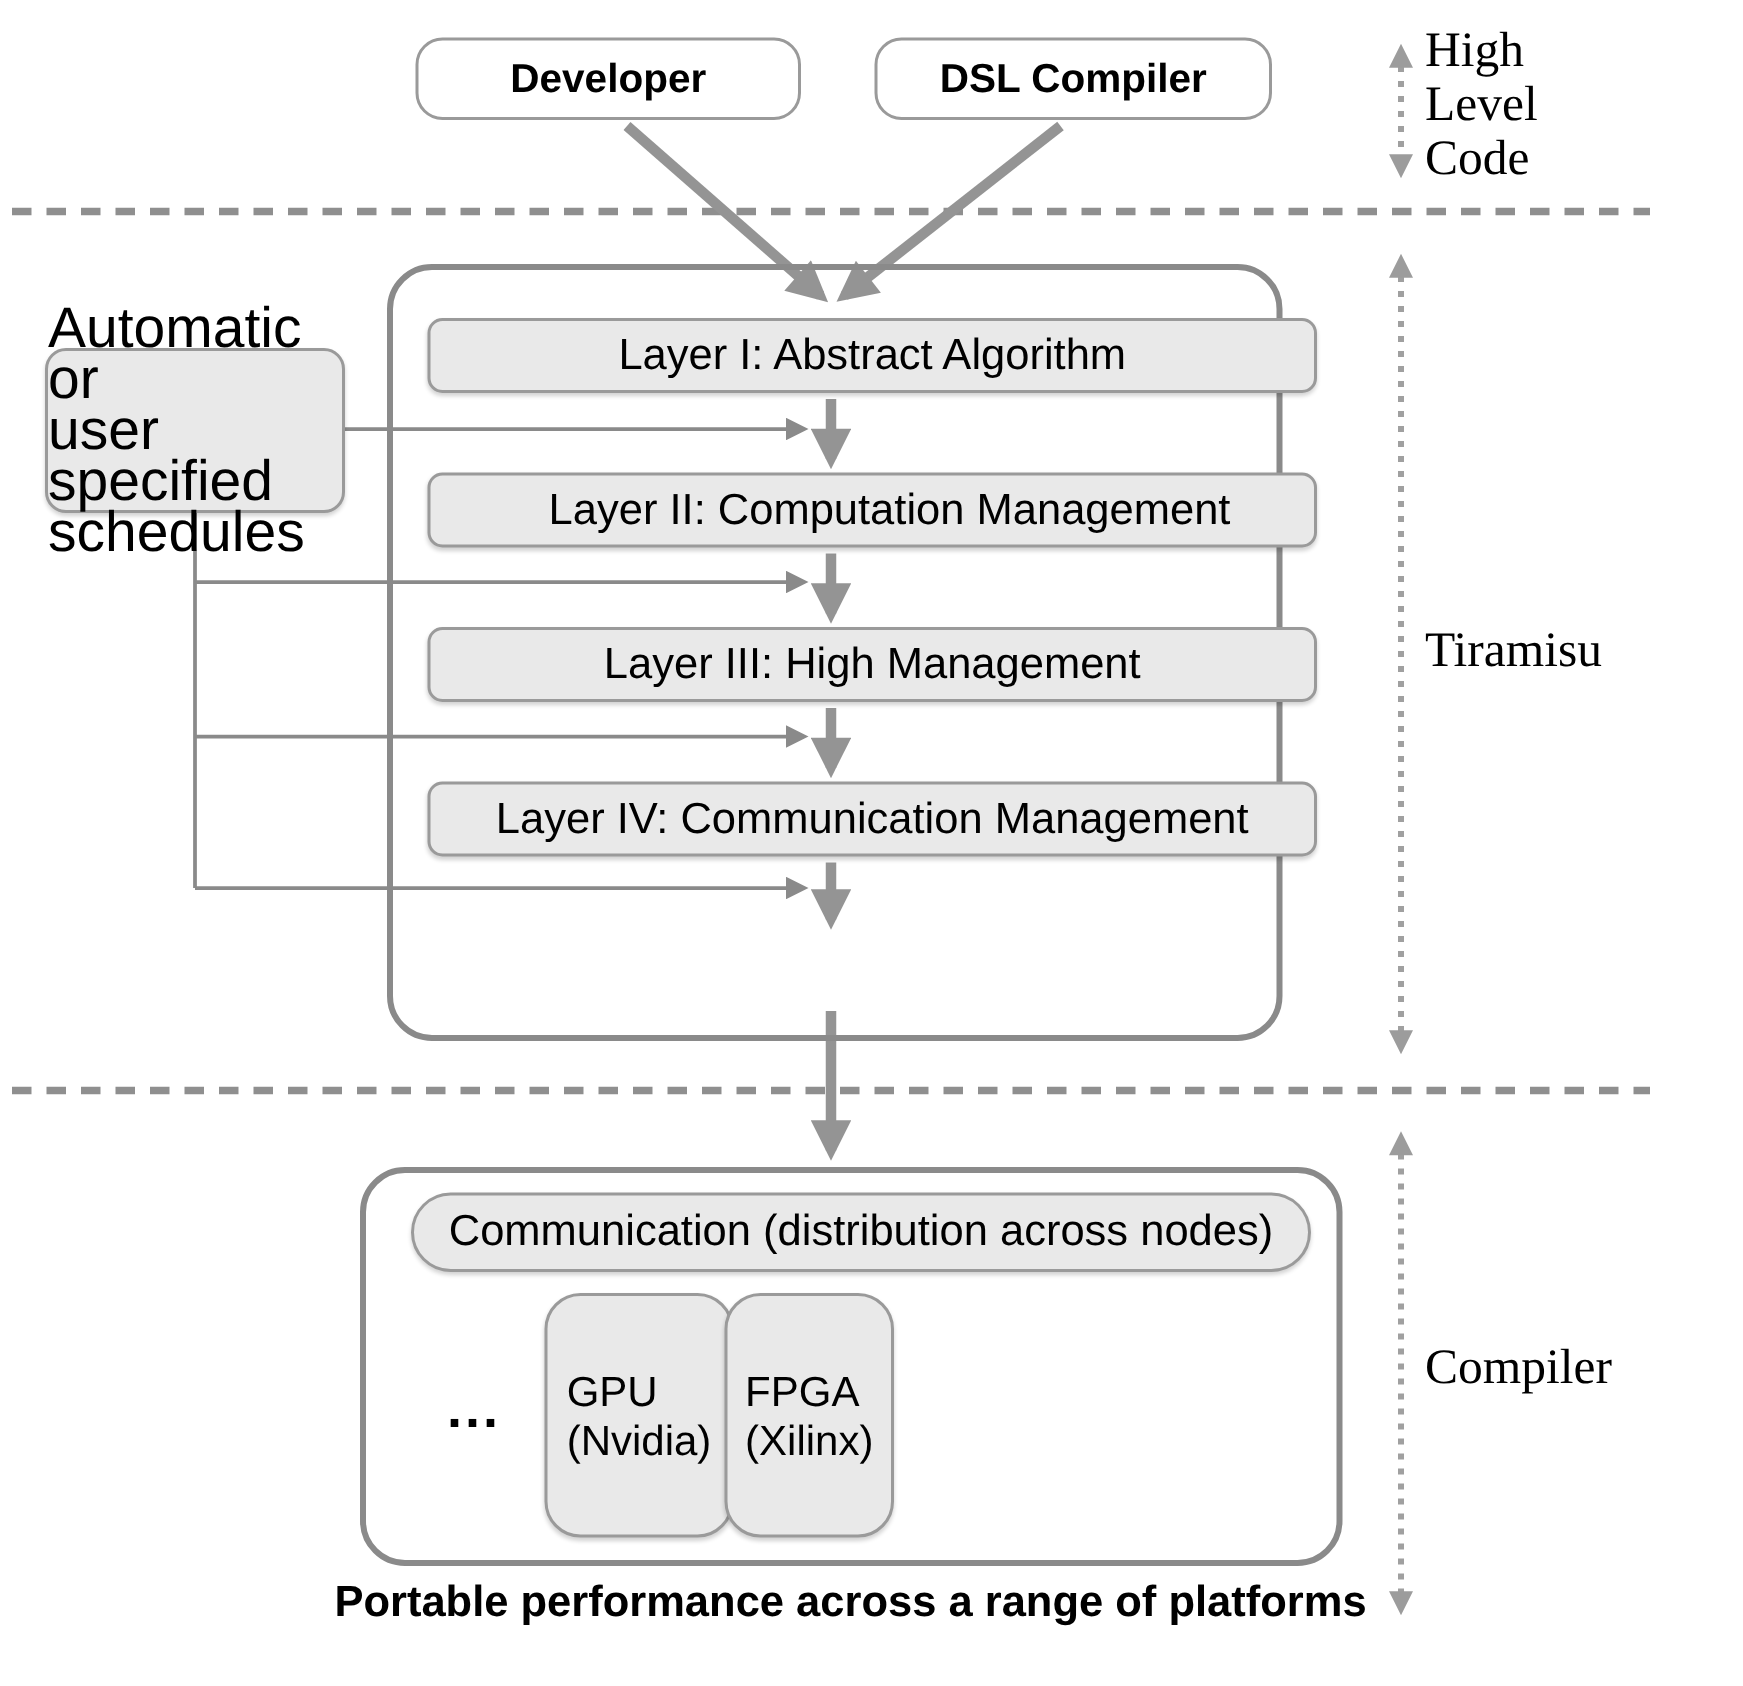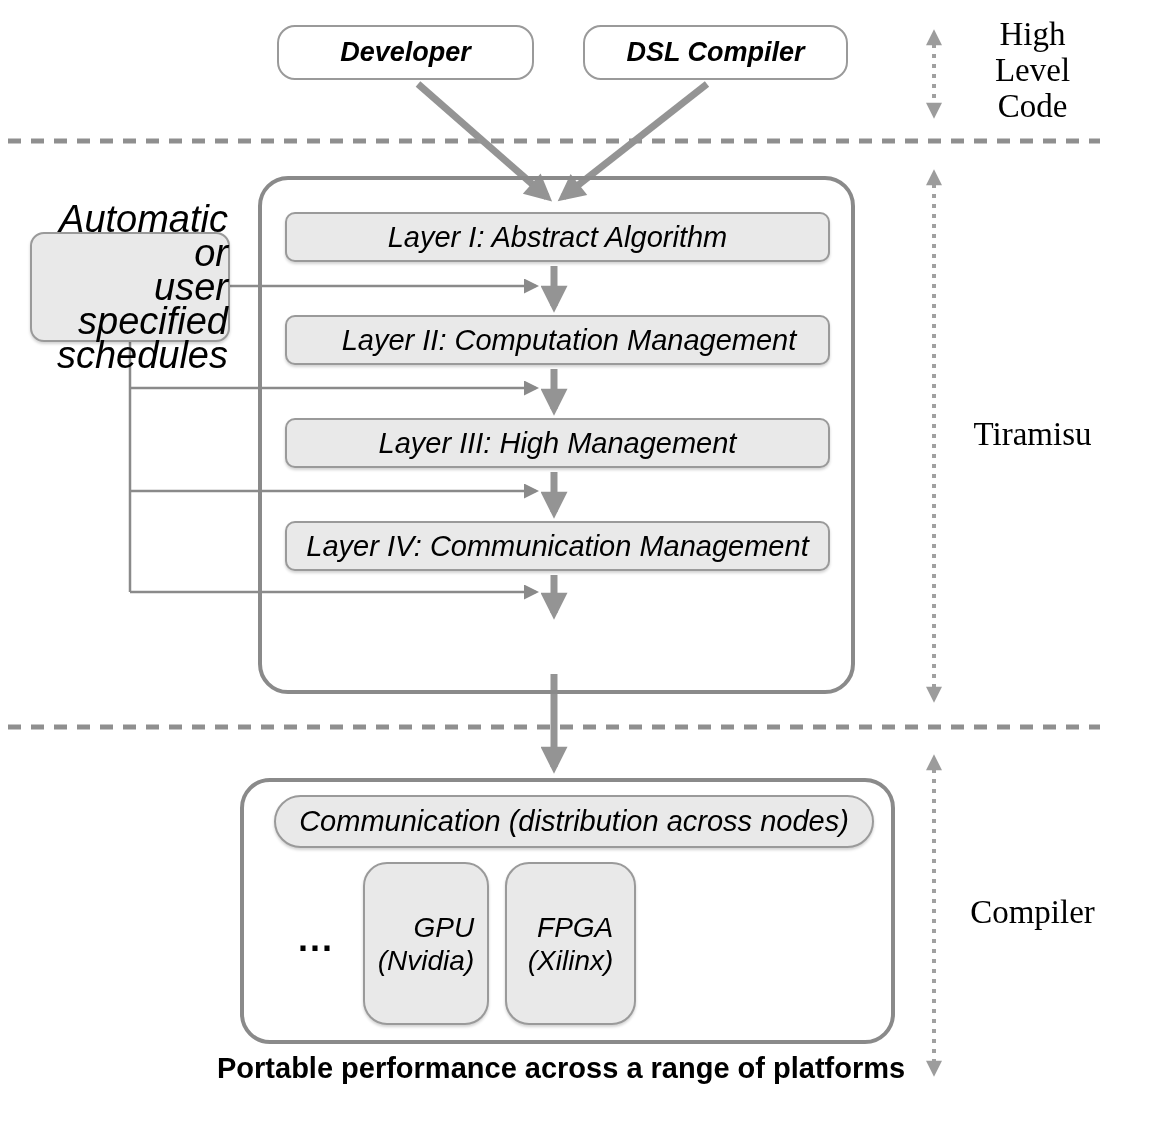--- a/index.html
+++ b/index.html
@@ -11,44 +11,44 @@
     --dash-color:#8f8f8f;
     --dot-color:#a0a0a0;
     --text-color:#000000;
   }
   html,body{margin:0;padding:0;background:#ffffff;}
   .stage{
     position:relative;width:1162px;height:1124px;background:#ffffff;overflow:hidden;
     font-family:"Liberation Sans","DejaVu Sans",sans-serif;color:var(--text-color);
   }
   .svglayer{position:absolute;left:0;top:0;width:1162px;height:1124px;z-index:1;}
-  .node{position:absolute;z-index:2;box-sizing:border-box;display:flex;align-items:center;justify-content:center;text-align:right;font-style:italic;}
+  .node{position:absolute;z-index:2;box-sizing:border-box;display:flex;align-items:center;justify-content:center;text-align:left;}
   .prelines{white-space:pre-line;}
   .white-box{
     background:#ffffff;border:2px solid var(--box-border);border-radius:18px;
     font-weight:bold;font-size:27px;
   }
   .gray-box{
     background:var(--box-fill);border:2px solid var(--box-border);
     box-shadow:0 2px 3px rgba(0,0,0,0.18);
   }
-  .layer-box{left:285px;width:545px;height:50px;border-radius:10px;font-size:29px;}
+  .layer-box{left:285px;width:593px;height:50px;border-radius:10px;font-size:29px;}
   .sched-box{left:30px;top:232px;width:200px;height:110px;border-radius:14px;font-size:38px;line-height:34px;}
   .pill{left:274px;top:795px;width:600px;height:53px;border-radius:27px;font-size:29px;}
   .backend-box{top:862px;height:163px;border-radius:24px;font-size:28px;line-height:33px;}
   .container{
     position:absolute;z-index:2;box-sizing:border-box;background:transparent;
     border:4px solid var(--container-border);border-radius:30px;
   }
   .side-label{
-    position:absolute;z-index:2;left:950px;width:165px;text-align:center;
+    position:absolute;z-index:2;left:950px;width:165px;text-align:left;
     font-family:"Liberation Serif","DejaVu Serif",serif;font-size:33px;line-height:36px;
   }
   .ellipsis{position:absolute;z-index:2;left:298px;top:918px;font-size:36px;font-weight:bold;letter-spacing:2px;}
-  .caption{position:absolute;z-index:2;left:217px;top:1052px;width:700px;font-weight:bold;font-size:29px;}
+  .caption{position:absolute;z-index:2;left:217px;top:1052px;width:700px;text-align:center;font-weight:bold;font-size:29px;}
 </style>
 </head>
 <body>
 
 <div class="stage">
 
   <svg class="svglayer" viewBox="0 0 1162 1124" xmlns="http://www.w3.org/2000/svg">
     <defs>
       <marker id="mBig" viewBox="0 0 10 10" refX="7.5" refY="5" markerWidth="30" markerHeight="27" markerUnits="userSpaceOnUse" orient="auto">
         <path d="M0,0 L10,5 L0,10 z" fill="#949494"></path>
@@ -108,18 +108,18 @@
   <div class="node gray-box layer-box" style="top:521px;">Layer IV: Communication Management</div>
 
   <div class="container" style="left:240px;top:778px;width:655px;height:266px;"></div>
 
   <div class="node gray-box pill">Communication (distribution across nodes)</div>
 
   <div class="ellipsis">...</div>
 
   <div class="node gray-box backend-box prelines" style="left:363px;width:126px;">GPU
 (Nvidia)</div>
-  <div class="node gray-box backend-box prelines" style="left:505px;width:131px;">FPGA
+  <div class="node gray-box backend-box prelines" style="left:483px;width:113px;">FPGA
 (Xilinx)</div>
 
   <div class="caption">Portable performance across a range of platforms</div>
 
 </div>
 
 </body></html>

